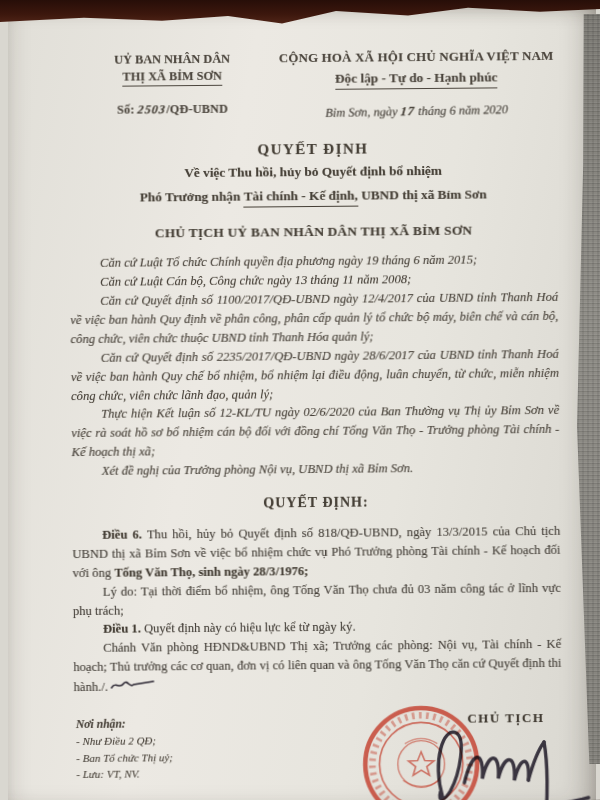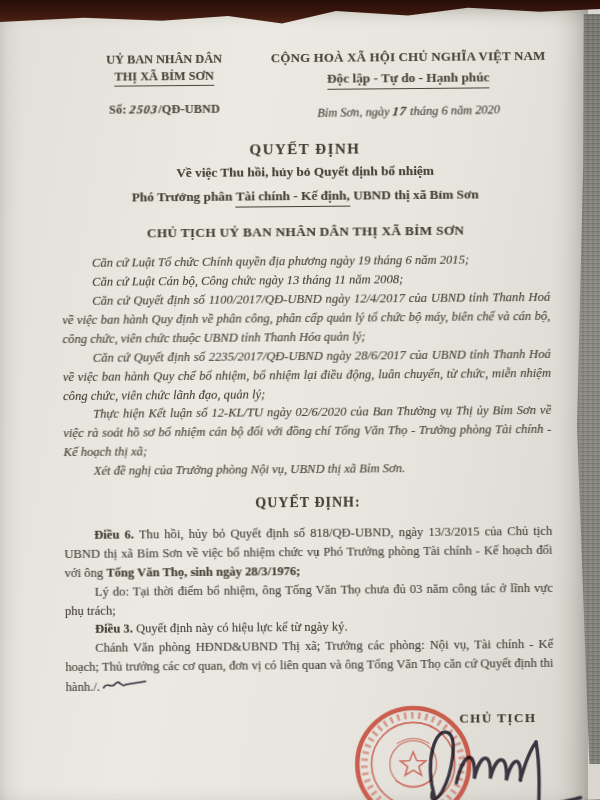--- a/index.html
+++ b/index.html
@@ -9,21 +9,21 @@
   .top-band{position:absolute;top:0;left:0;width:100%;height:26px;z-index:3;
     background:linear-gradient(180deg,#270e08 0%,#3c170d 55%,#55281a 100%);
     clip-path:polygon(0 0,100% 0,100% 35%,90% 45%,78% 30%,68% 60%,56% 42%,47% 90%,38% 62%,27% 80%,14% 68%,0 85%);}
   
   .side-strip{position:absolute;top:14px;right:0;width:28px;height:750px;z-index:2;
     background:
       repeating-linear-gradient(0deg,rgba(0,0,0,.10) 0 1px,rgba(255,255,255,.05) 1px 2px,transparent 2px 4px),
       repeating-linear-gradient(90deg,rgba(0,0,0,.07) 0 2px,transparent 2px 5px),
       linear-gradient(180deg,#7e7c76,#908e88 40%,#85837d);
     clip-path:polygon(42% 0,100% 0,100% 100%,62% 100%,18% 55%,40% 20%);}
-  .paper{position:absolute;top:8px;left:0;width:588px;height:792px;z-index:1;
+  .paper{position:absolute;top:8px;left:8px;width:588px;height:792px;z-index:1;
     background:linear-gradient(100deg,#e1dfd8 0%,#ece9e3 35%,#e7e5de 65%,#d9d7d0 100%);
     box-shadow:inset -22px 0 30px -18px rgba(40,30,20,.38), inset 18px 0 26px -20px rgba(40,30,20,.20),
                inset 0 14px 20px -14px rgba(40,30,20,.25);}
   .content{position:absolute;left:60px;top:42px;width:488px;color:#45403a;font-size:12.6px;
     transform:rotate(-0.5deg);transform-origin:50% 0;
     text-shadow:0.3px 0.3px 0.6px rgba(70,58,45,.30);}
   
   .hdr{display:flex;}
   .hdr-left{width:208px;text-align:center;font-weight:bold;font-size:12.3px;color:#4b453d;line-height:1.35;}
   .hdr-right{flex:1;text-align:center;line-height:1.35;}
@@ -71,45 +71,51 @@
         <div class="hdr-right">
           <div class="nat1">CỘNG HOÀ XÃ HỘI CHỦ NGHĨA VIỆT NAM</div>
           <div class="nat2"><span class="u-line">Độc lập - Tự do - Hạnh phúc</span></div>
           <div class="pdate"><span>Bỉm Sơn, ngày</span> <span class="handwrite">17</span> <span>tháng 6 năm 2020</span></div>
         </div>
       </div>
 
       <div class="title-block">
         <div class="t-main">QUYẾT ĐỊNH</div>
         <div class="t-sub">Về việc Thu hồi, hủy bỏ Quyết định bổ nhiệm</div>
-        <div class="t-sub"><span>Phó Trưởng phân </span><span class="u-line">Tài chính - Kế định,</span><span> UBND thị xã Bỉm Sơn</span></div>
+        <div class="t-sub"><span>Phó Trưởng nhận </span><span class="u-line">Tài chính - Kế định,</span><span> UBND thị xã Bỉm Sơn</span></div>
         <div class="t-auth">CHỦ TỊCH UỶ BAN NHÂN DÂN THỊ XÃ BỈM SƠN</div>
       </div>
 
       <div class="preamble">
         <p>Căn cứ Luật Tổ chức Chính quyền địa phương ngày 19 tháng 6 năm 2015;</p>
         <p>Căn cứ Luật Cán bộ, Công chức ngày 13 tháng 11 năm 2008;</p>
         <p>Căn cứ Quyết định số 1100/2017/QĐ-UBND ngày 12/4/2017 của UBND tỉnh Thanh Hoá về việc ban hành Quy định về phân công, phân cấp quản lý tổ chức bộ máy, biên chế và cán bộ, công chức, viên chức thuộc UBND tỉnh Thanh Hóa quản lý;</p>
         <p>Căn cứ Quyết định số 2235/2017/QĐ-UBND ngày 28/6/2017 của UBND tỉnh Thanh Hoá về việc ban hành Quy chế bổ nhiệm, bổ nhiệm lại điều động, luân chuyển, từ chức, miễn nhiệm công chức, viên chức lãnh đạo, quản lý;</p>
         <p>Thực hiện Kết luận số 12-KL/TU ngày 02/6/2020 của Ban Thường vụ Thị ủy Bỉm Sơn về việc rà soát hồ sơ bổ nhiệm cán bộ đối với đồng chí Tống Văn Thọ - Trưởng phòng Tài chính - Kế hoạch thị xã;</p>
         <p>Xét đề nghị của Trưởng phòng Nội vụ, UBND thị xã Bỉm Sơn.</p>
       </div>
 
       <div class="d-heading">QUYẾT ĐỊNH:</div>
 
       <div class="body-text">
         <p><span class="lead">Điều 6.</span><span> Thu hồi, hủy bỏ Quyết định số 818/QĐ-UBND, ngày 13/3/2015 của Chủ tịch UBND thị xã Bỉm Sơn về việc bổ nhiệm chức vụ Phó Trưởng phòng Tài chính - Kế hoạch đối với ông </span><span class="bold">Tống Văn Thọ, sinh ngày 28/3/1976;</span></p>
         <p>Lý do: Tại thời điểm bổ nhiệm, ông Tống Văn Thọ chưa đủ 03 năm công tác ở lĩnh vực phụ trách;</p>
-        <p><span class="lead">Điều 3.</span><span> Quyết định này có hiệu lực kể từ ngày ký.</span></p>
+        <p><span class="lead">Điều 1.</span><span> Quyết định này có hiệu lực kể từ ngày ký.</span></p>
         <p><span>Chánh Văn phòng HĐND&amp;UBND Thị xã; Trưởng các phòng: Nội vụ, Tài chính - Kế hoạch; Thủ trưởng các cơ quan, đơn vị có liên quan và ông Tống Văn Thọ căn cứ Quyết định thi hành./.</span><svg class="scribble" width="46" height="16" viewBox="0 0 46 16">
               <path d="M2,11 C6,4 10,13 14,7 C18,2 20,12 24,8 L44,5" fill="none" stroke="#2c2733" stroke-width="1.6" stroke-linecap="round"></path>
             </svg></p>
       </div>
 
       <div class="footer">
+        <div class="recipients">
+          <div class="r-label">Nơi nhận:</div>
+          <div>- Như Điều 2 QĐ;</div>
+          <div>- Ban Tổ chức Thị uỷ;</div>
+          <div>- Lưu: VT, NV.</div>
+        </div>
 
         <svg class="stamp" viewBox="0 0 120 120">
           <circle cx="60" cy="60" r="55" fill="none" stroke="#c23a28" stroke-width="4.5" opacity=".9"></circle>
           <circle cx="60" cy="60" r="41" fill="none" stroke="#c23a28" stroke-width="1.6" opacity=".8"></circle>
           <circle cx="60" cy="60" r="48" fill="none" stroke="#c23a28" stroke-width="6.5" stroke-dasharray="2.6 4.4" opacity=".5"></circle>
           <circle cx="60" cy="60" r="23" fill="none" stroke="#c23a28" stroke-width="1.4" opacity=".65"></circle>
           <path d="M60,48 L63.5,56.5 L72.5,57 L65.5,62.5 L68,71 L60,66 L52,71 L54.5,62.5 L47.5,57 L56.5,56.5 Z" fill="none" stroke="#c23a28" stroke-width="1.6" opacity=".75"></path>
           <path d="M42,76 Q60,88 78,76" fill="none" stroke="#c23a28" stroke-width="1.4" opacity=".6"></path>
           <path d="M44,40 Q60,30 76,40" fill="none" stroke="#c23a28" stroke-width="1.4" opacity=".55"></path>
           <circle cx="60" cy="104" r="1.8" fill="#c23a28" opacity=".7"></circle>

